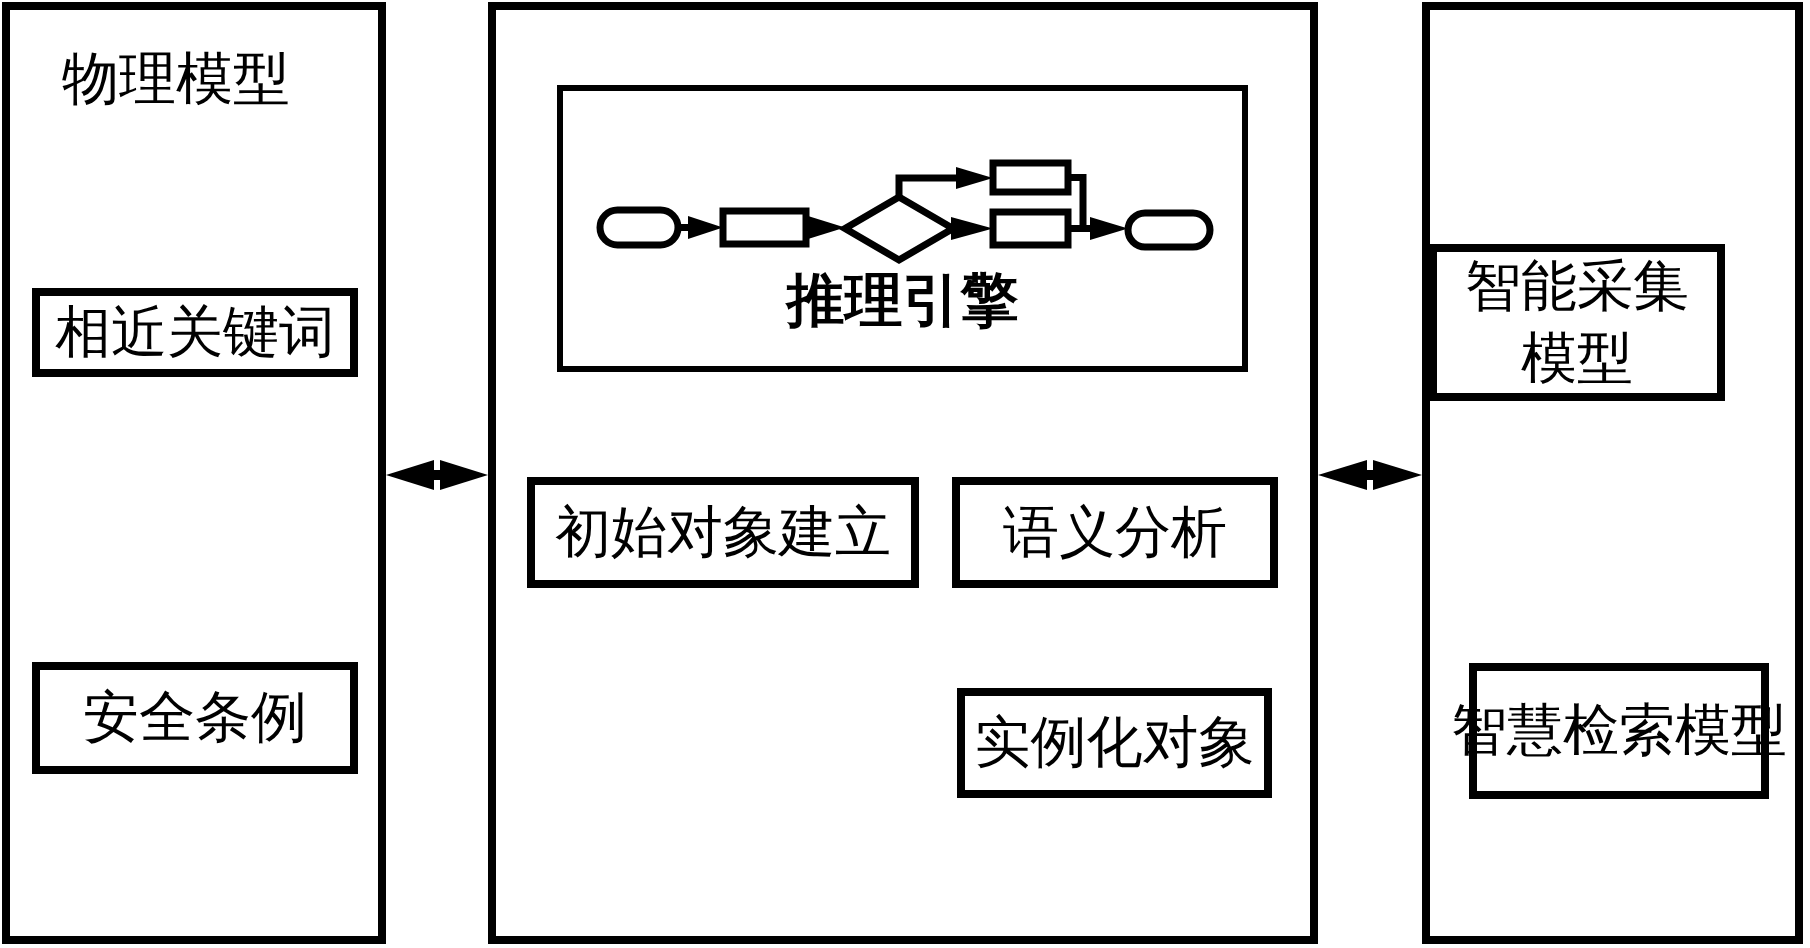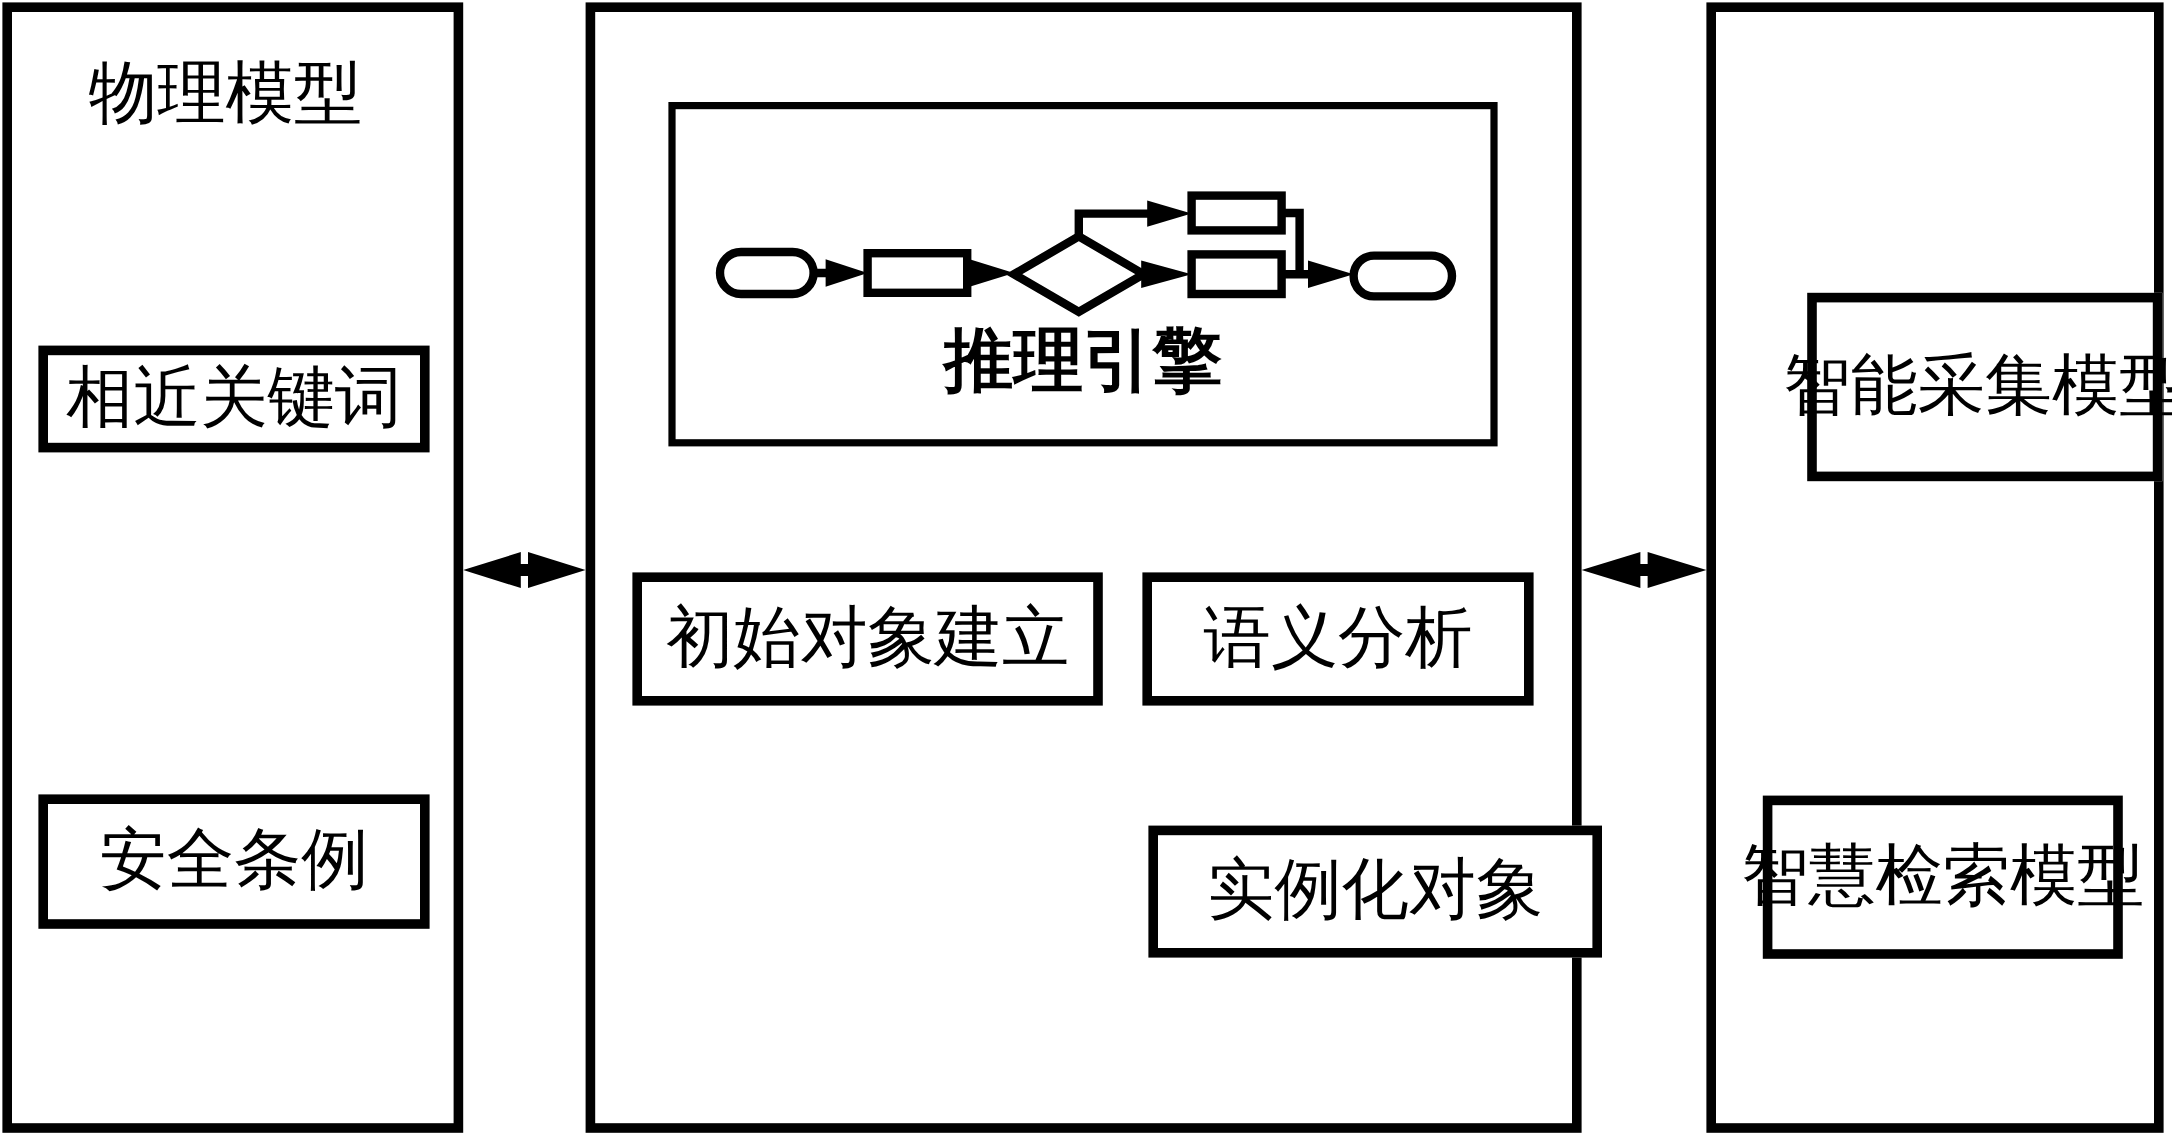--- a/index.html
+++ b/index.html
@@ -6,35 +6,35 @@
   .stage{
     position:relative;width:1810px;height:948px;background:#ffffff;overflow:hidden;
     font-family:"Liberation Serif","DejaVu Serif",serif;color:#000;
   }
   .panel{position:absolute;border:8px solid #000;box-sizing:border-box;background:#fff;}
   #panel-left{left:2px;top:2px;width:384px;height:942px;}
   #panel-mid{left:488px;top:2px;width:830px;height:942px;}
   #panel-right{left:1422px;top:2px;width:381px;height:942px;}
 
   .ptitle{position:absolute;text-align:center;font-size:57px;line-height:1.15;white-space:nowrap;}
-  #title-left{left:16px;top:46px;width:344px;}
+  #title-left{left:4px;top:46px;width:344px;}
   #title-right{left:1422px;top:24px;width:381px;}
 
   .lbox{
     position:absolute;border:8px solid #000;box-sizing:border-box;background:#fff;
     display:flex;align-items:center;justify-content:center;
     font-size:56px;line-height:1.2;text-align:center;white-space:nowrap;
   }
   #box-similar{left:32px;top:288px;width:326px;height:89px;}
   #box-safety{left:32px;top:662px;width:326px;height:112px;}
   #box-init{left:527px;top:477px;width:392px;height:111px;}
   #box-semantic{left:952px;top:477px;width:326px;height:111px;}
   #box-algo{left:526px;top:688px;width:394px;height:110px;}
-  #box-inst{left:957px;top:688px;width:378px;height:110px;}
-  #box-collect{left:1506px;top:244px;width:296px;height:157px;flex-direction:row;line-height:1.28;}
+  #box-inst{left:957px;top:688px;width:315px;height:110px;}
+  #box-collect{left:1429px;top:244px;width:296px;height:157px;flex-direction:column;line-height:1.28;}
   #box-retrieval{left:1469px;top:663px;width:300px;height:136px;flex-direction:row;line-height:1.28;}
 
   #inference-box{position:absolute;left:557px;top:85px;width:691px;height:287px;border:6px solid #000;box-sizing:border-box;background:#fff;}
   #flow-svg{position:absolute;left:557px;top:85px;width:691px;height:287px;}
   #inference-label{position:absolute;left:557px;top:268px;width:691px;text-align:center;font-size:58px;line-height:1.15;white-space:nowrap;font-weight:bold;}
 
   .arrow-svg{position:absolute;}
   #arrow-left{left:386px;top:459px;width:102px;height:32px;}
   #arrow-right{left:1318px;top:459px;width:104px;height:32px;}
 

